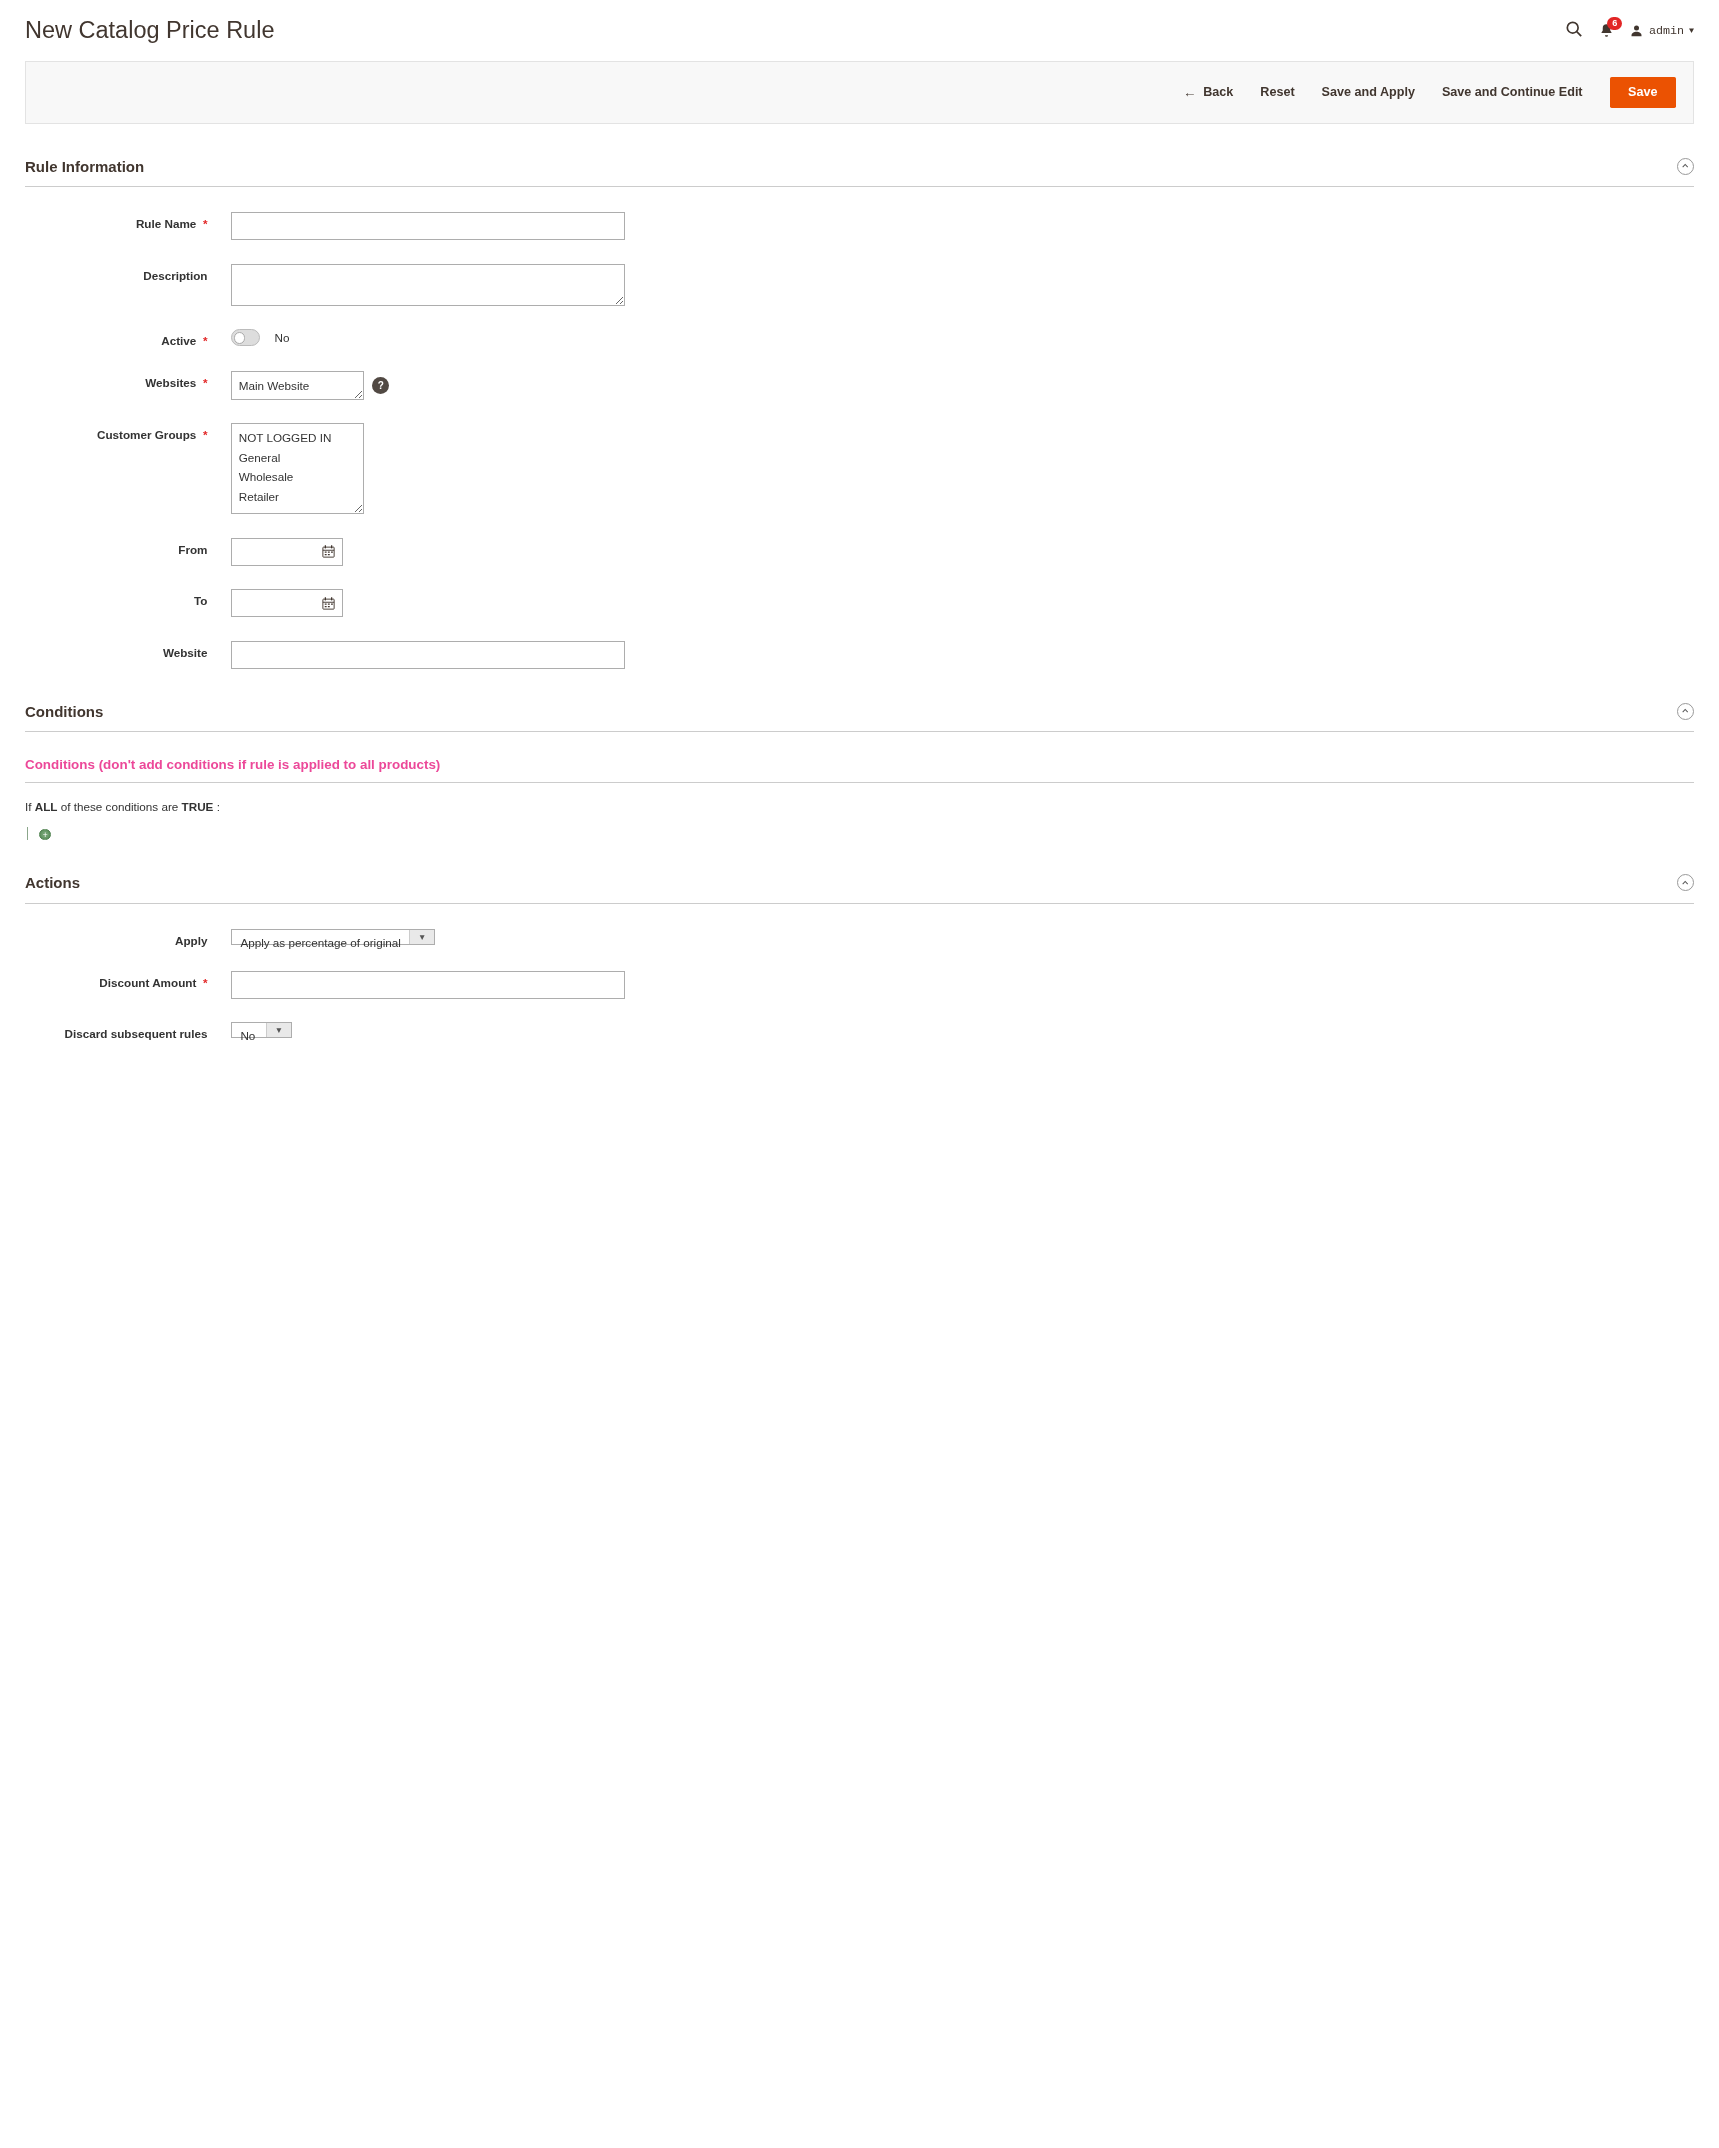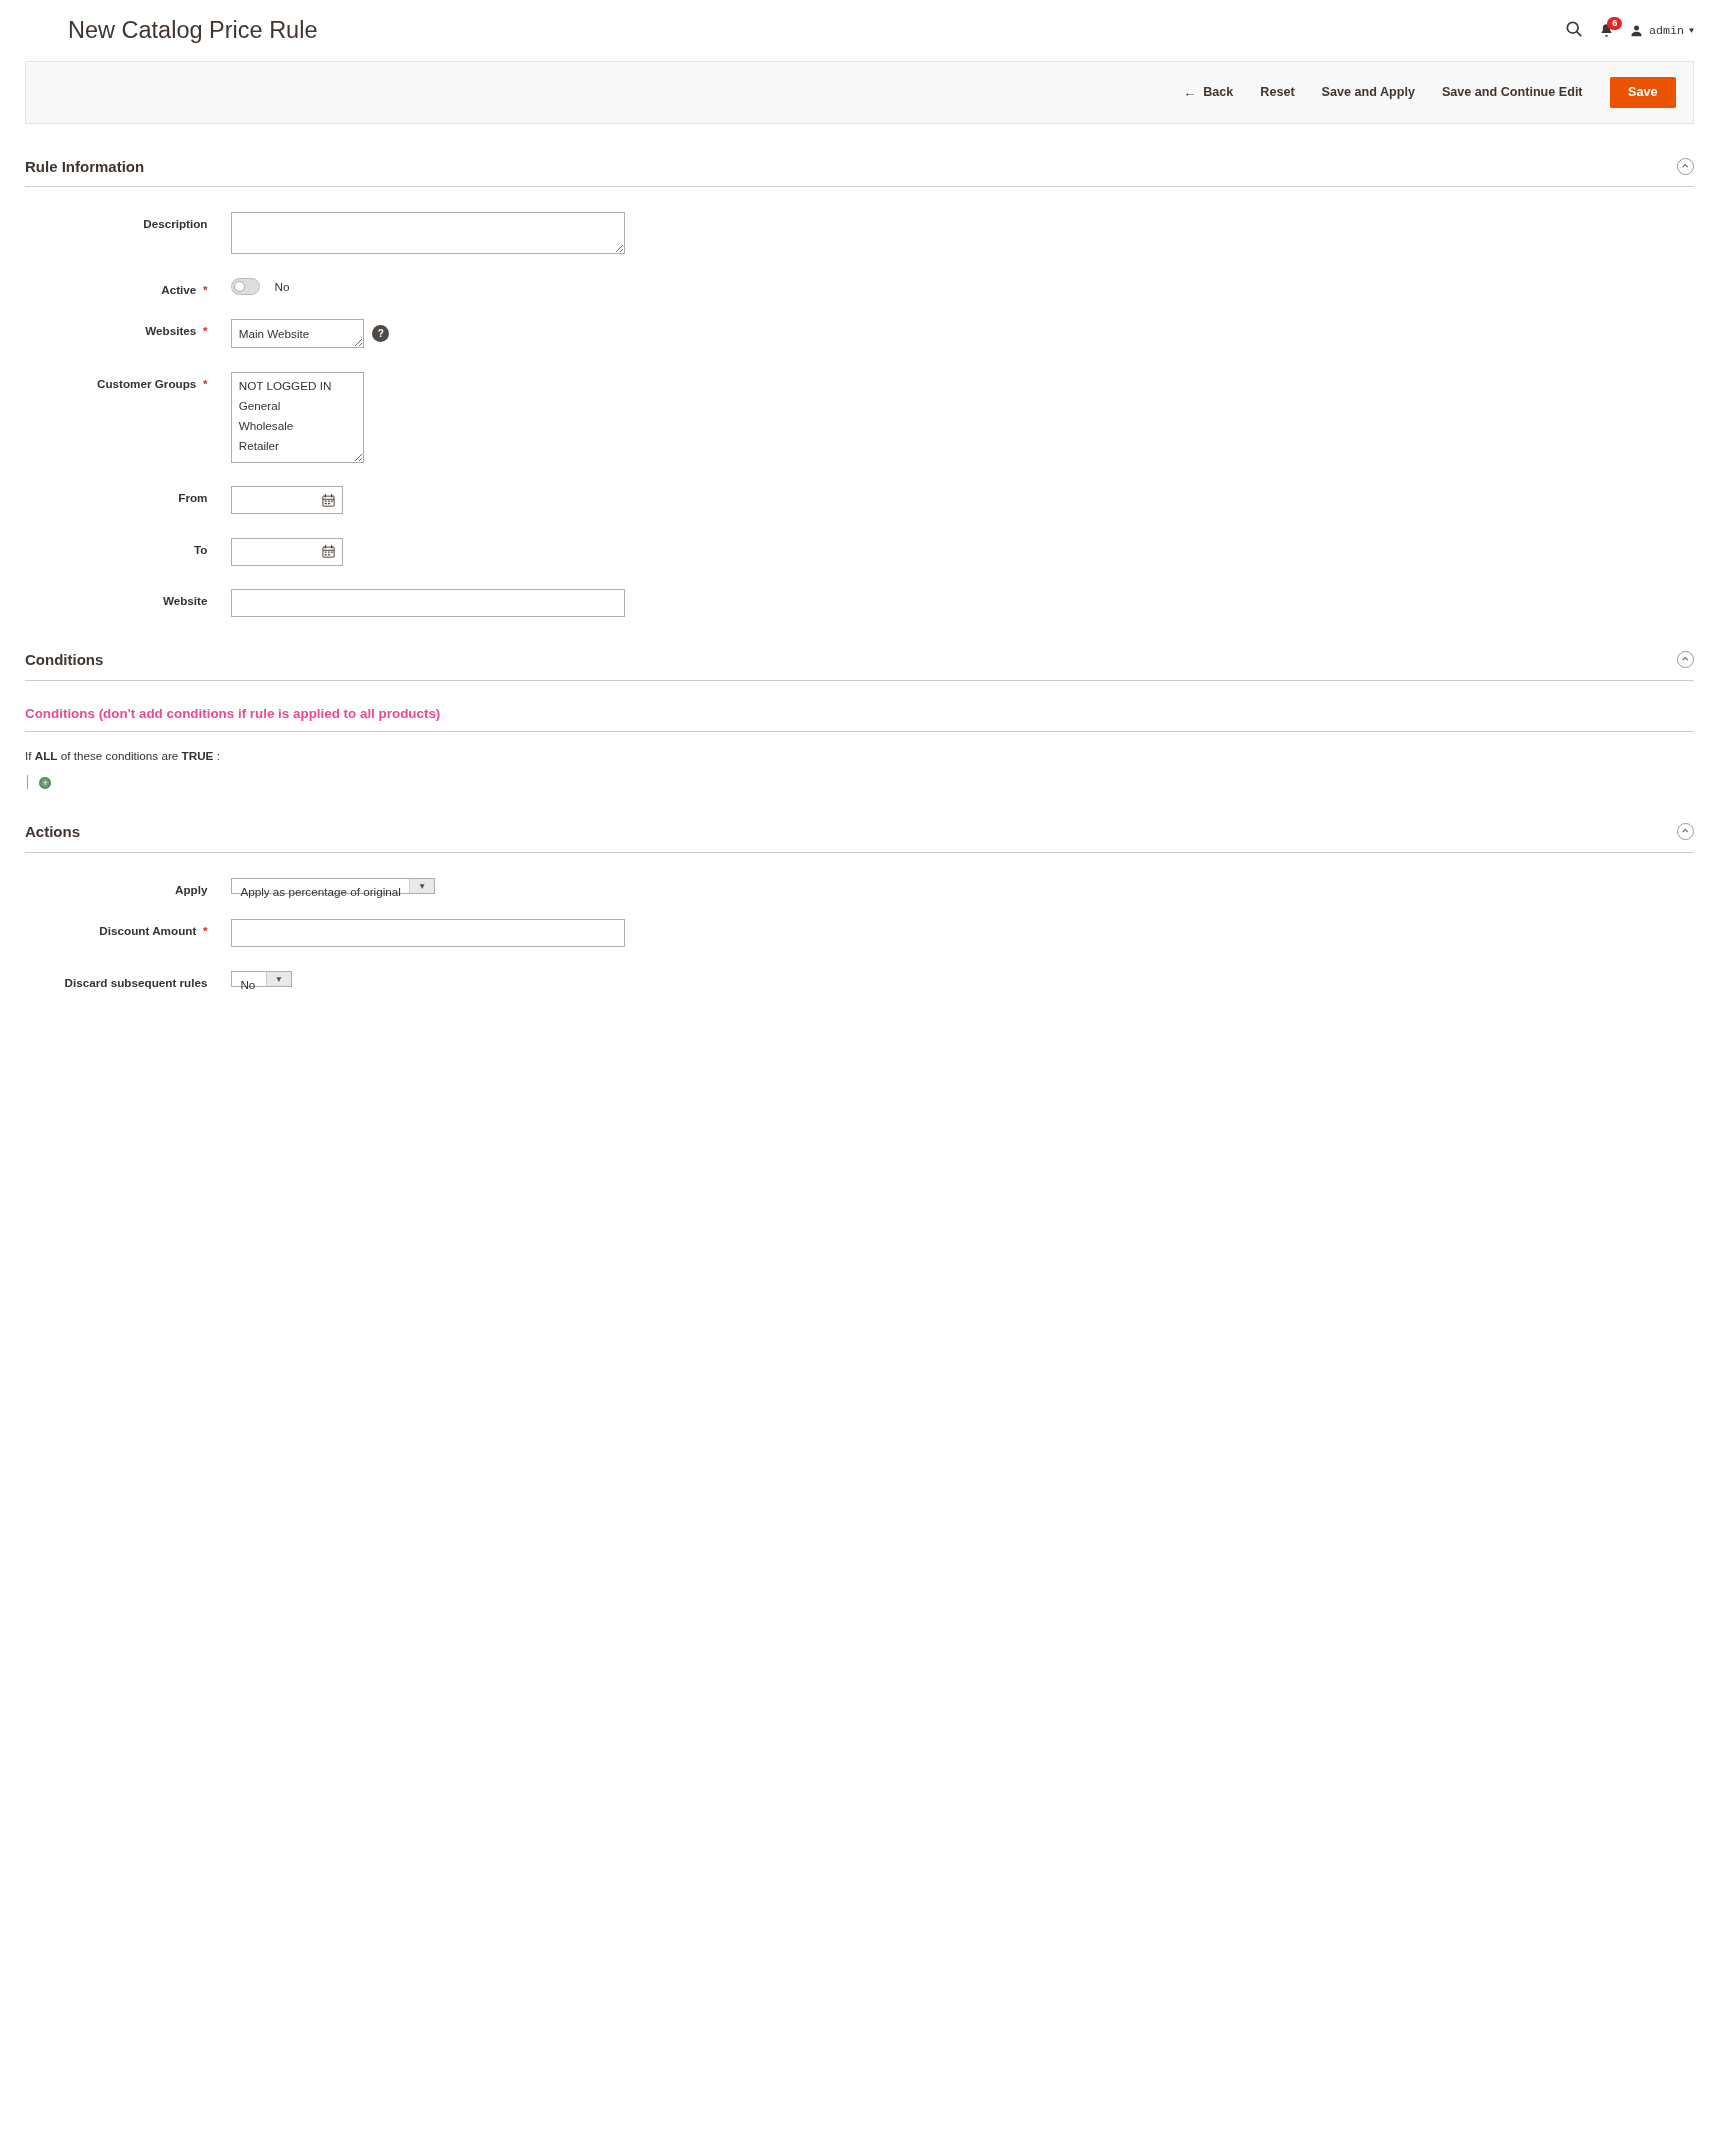--- a/index.html
+++ b/index.html
@@ -1,18 +1,18 @@
 <!DOCTYPE html>
 <html style="font-size:13.4px"><head>
 <meta charset="utf-8">
 <style>
 * { box-sizing: border-box; margin: 0; padding: 0; }
 body { font-family: 'Helvetica Neue', Arial, sans-serif; font-size: 11.7px; color: #333; background: #fff; padding: 17px 25px; }
 
-.header { display: flex; align-items: center; justify-content: space-between; margin-bottom: 17px; margin-left: 43px; }
+.header { display: flex; align-items: center; justify-content: space-between; margin-bottom: 17px; }
 .page-title { font-size: 23.5px; font-weight: 400; color: #41362f; }
 .header-right { display: flex; align-items: center; gap: 15px; }
 .search-icon svg { width: 18.5px; height: 18.5px; }
 .notif-wrap { position: relative; display: flex; align-items: center; }
 .notif-wrap svg { width: 15px; height: 17px; }
 .notif-badge { position: absolute; top: -5px; right: -8.4px; background: #e22626; color: #fff; font-size: 9.2px; font-weight: 600; border-radius: 7.6px; padding: 0.8px 5px; line-height: 1.2; }
 .admin-wrap { display: flex; align-items: center; gap: 5px; cursor: pointer; font-family: Liberation Mono, monospace; }
 .admin-wrap svg { width: 15px; height: 15px; }
 .admin-name { font-size: 11.7px; color: #41362f; }
 .admin-caret { font-size: 8.4px; color: #41362f; }
@@ -106,20 +106,29 @@
 <div class="section-block">
   <div class="section-header">
     <span class="section-title">Rule Information</span>
     <span class="collapse-icon">
       <svg width="8.4" height="8.4" viewBox="0 0 10 10" fill="none" stroke="#555" stroke-width="1.2">
           <polyline points="2,6 5,3 8,6"></polyline>
         </svg>
     </span>
   </div>
 
+  <div class="field-row">
+    <div class="field-label">
+      <span>Rule Name</span>
+      <span class="required-mark">*</span>
+    </div>
+    <div class="field-control">
+      <input type="text" class="input-text wide-input" value="" style="">
+    </div>
+  </div>
 
   <div class="field-row">
     <div class="field-label">
       <span>Description</span>
     </div>
     <div class="field-control">
       <textarea class="input-text" style=""></textarea>
     </div>
   </div>
 

